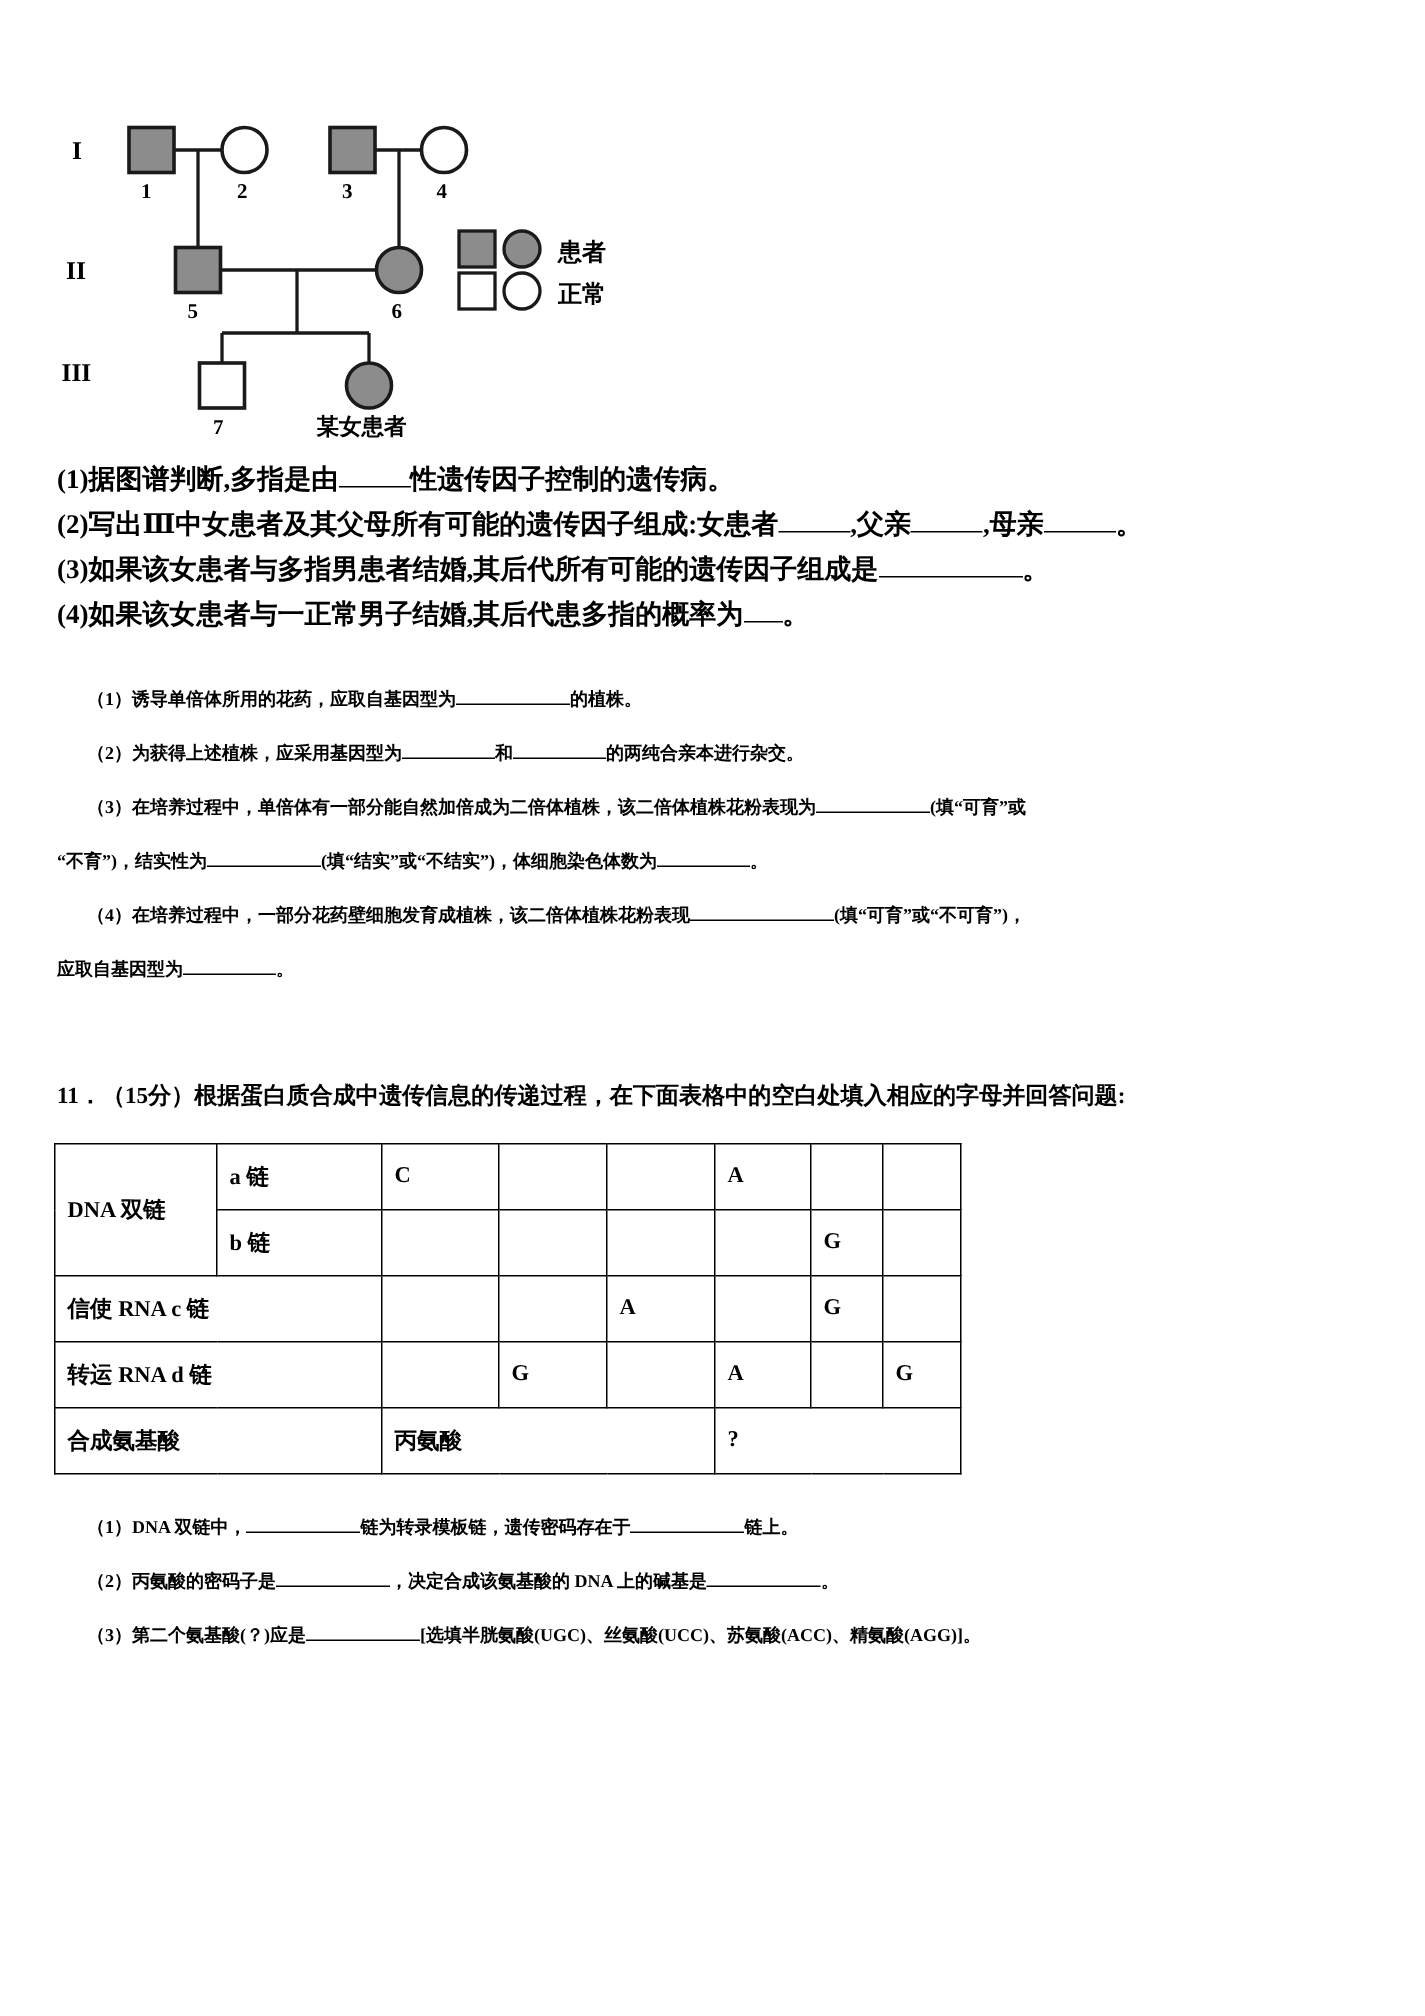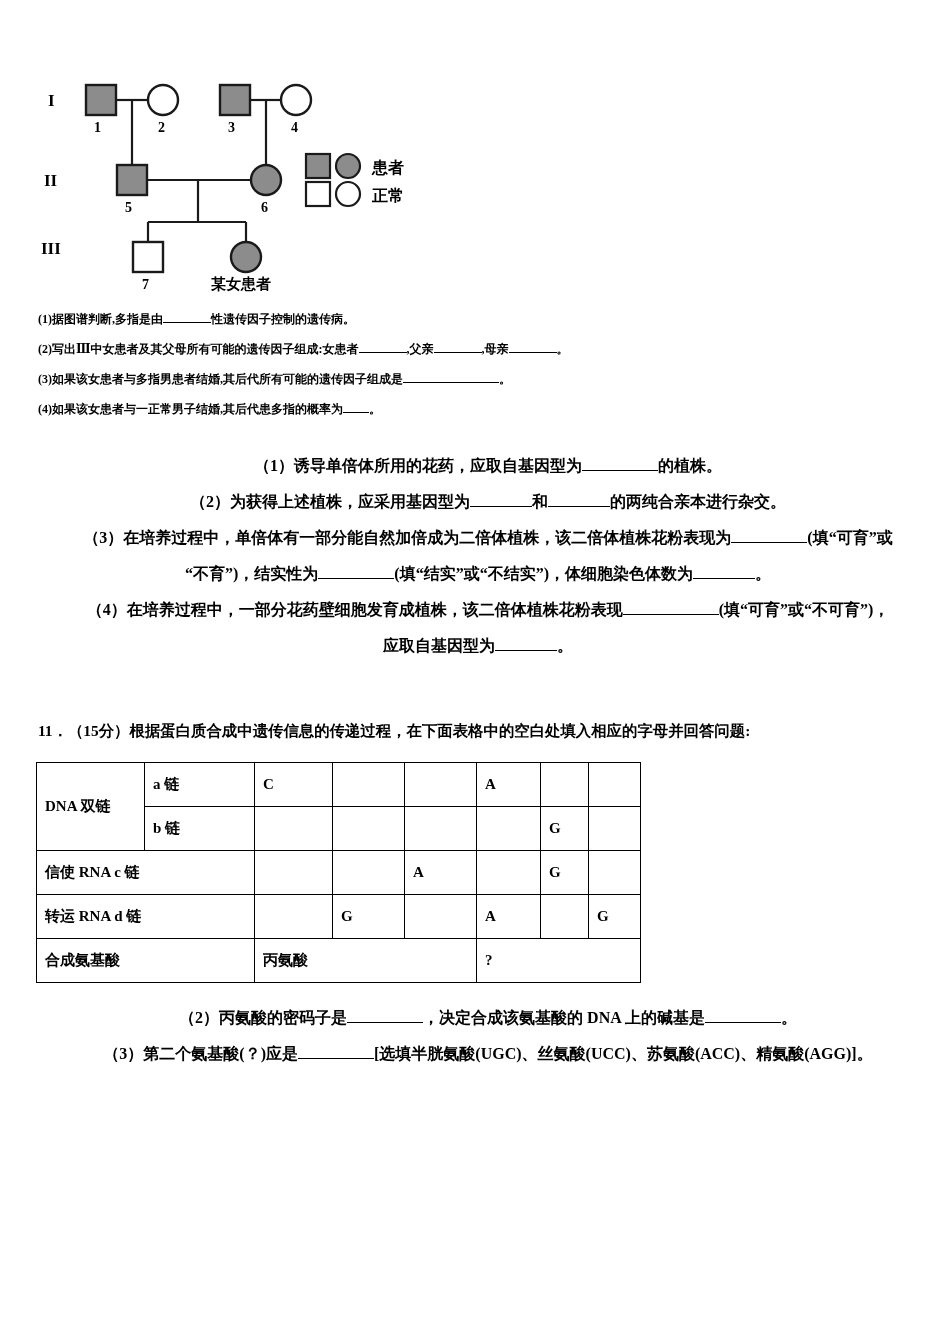--- a/index.html
+++ b/index.html
@@ -36,36 +36,35 @@
   .ped-svg { display: block; }
 
   
   .qblock {
     position: absolute;
     left: 38px;
     width: 880px;
   }
   .line {
     font-weight: bold;
-    font-size: 12px;
+    font-size: 18px;
     line-height: 30px;
     white-space: nowrap;
     letter-spacing: 0px;
   }
 
   .q-head {
     font-weight: bold;
     font-size: 15.4px;
     line-height: 34px;
   }
   .para {
     font-weight: bold;
-    font-size: 16px;
+    font-size: 12px;
     line-height: 36px;
-    text-align: center;
   }
   .para-ind { padding-left: 20px; }
 
   .blank { display: inline-block; border-bottom: 1.4px solid #000; vertical-align: baseline; }
   .b-xs { width: 26px; }
   .b-md { width: 48px; }
   .b-lg { width: 62px; }
   .b-xl { width: 76px; }
   .b-xxl { width: 96px; }
 
@@ -270,20 +269,23 @@
           <td class="rowlabel" colspan="2">合成氨基酸</td>
           <td class="cell" colspan="3">丙氨酸</td>
           <td class="cell" colspan="3">?</td>
         </tr>
       </tbody>
     </table>
   </div>
 
   <div class="qblock" style="top:1000px;">
     <div class="para para-ind">
+      <span>（1）DNA 双链中，</span><span class="blank b-xl"></span><span>链为转录模板链，遗传密码存在于</span><span class="blank b-xl"></span><span>链上。</span>
+    </div>
+    <div class="para para-ind">
       <span>（2）丙氨酸的密码子是</span><span class="blank b-xl"></span><span>，决定合成该氨基酸的 DNA 上的碱基是</span><span class="blank b-xl"></span><span>。</span>
     </div>
     <div class="para para-ind">
       <span>（3）第二个氨基酸(？)应是</span><span class="blank b-xl"></span><span>[选填半胱氨酸(UGC)、丝氨酸(UCC)、苏氨酸(ACC)、精氨酸(AGG)]。</span>
     </div>
   </div>
 
 </div>
 
 </body></html>

